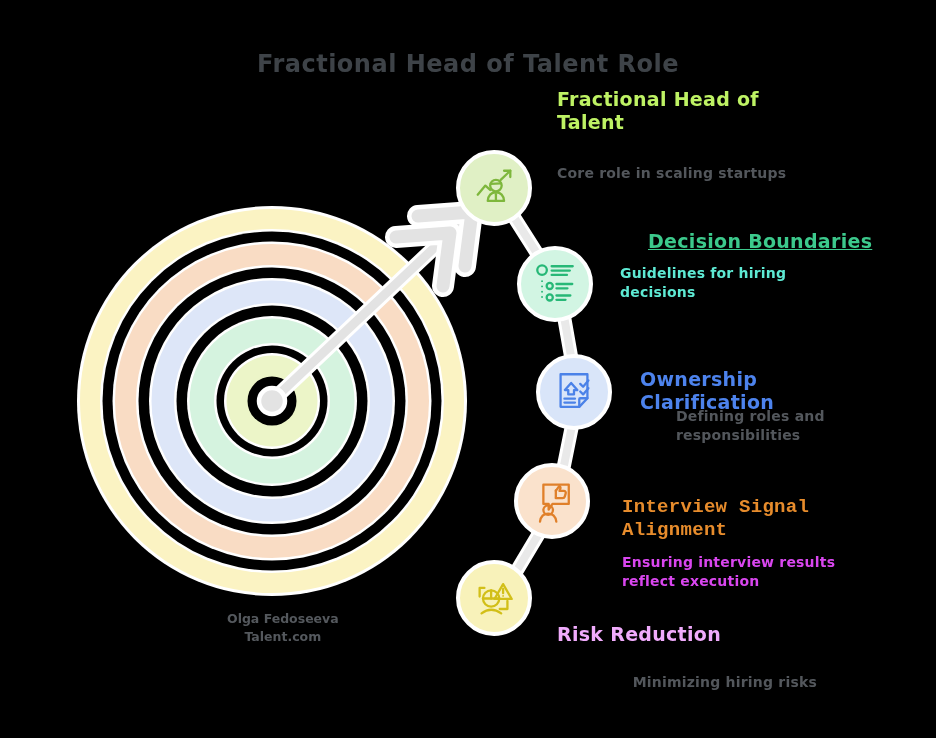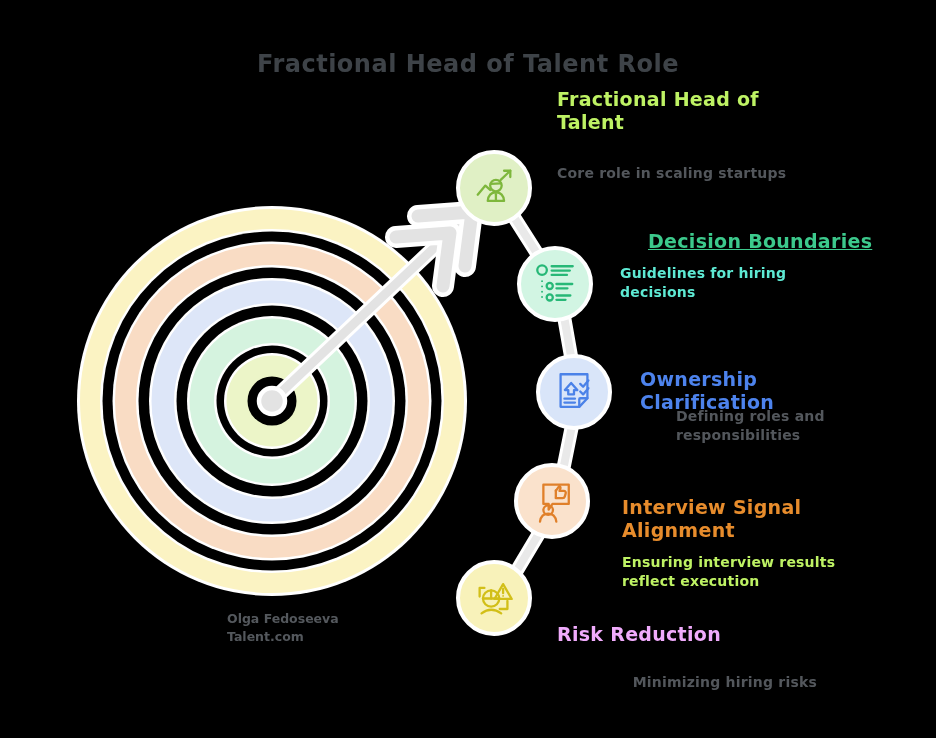--- a/index.html
+++ b/index.html
@@ -18,21 +18,21 @@
   .step-sub{
     position:absolute;font-size:14px;font-weight:700;line-height:1.35;letter-spacing:0.2px;
   }
   .node{
     position:absolute;width:76px;height:76px;border-radius:50%;
     border:4px solid #fff;box-sizing:border-box;
     display:flex;align-items:center;justify-content:center;
   }
   .node svg{display:block;}
   .attribution{
-    position:absolute;left:227px;top:610px;font-size:12.5px;font-weight:600;line-height:1.45;
+    position:absolute;left:227px;top:610px;font-size:12.5px;font-weight:600;line-height:1.45;text-align:center;
   }
   .icon-stroke{fill:none;stroke:currentColor;stroke-width:2.4;stroke-linecap:round;stroke-linejoin:round;}
 </style>
 </head>
 <body>
 
 <div class="stage">
 
   <svg class="bg-art" width="936" height="738" viewBox="0 0 936 738">
 
@@ -167,22 +167,22 @@
 
   <div class="step-heading" style="left: 557px; top: 88px; width: 240px; color: #bef264;">Fractional Head of Talent</div>
   <div class="step-sub" style="left: 557px; top: 164px; width: 260px; color: rgb(83, 87, 92);">Core role in scaling startups</div>
 
   <div class="step-heading" style="left: 648px; top: 230px; width: 300px; color: rgb(60, 201, 140); text-decoration: underline;">Decision Boundaries</div>
   <div class="step-sub" style="left: 620px; top: 264px; width: 190px; color: #5eead4;">Guidelines for hiring decisions</div>
 
   <div class="step-heading" style="left: 640px; top: 368px; width: 170px; color: rgb(77, 131, 237);">Ownership Clarification</div>
   <div class="step-sub" style="left: 640px; top: 407px; width: 175px; color: rgb(83, 87, 92); margin-left: 36px;">Defining roles and responsibilities</div>
 
-  <div class="step-heading" style="left: 622px; top: 496px; width: 220px; color: rgb(231, 140, 44);">Interview Signal Alignment</div>
-  <div class="step-sub" style="left: 622px; top: 553px; width: 255px; color: #bef264;">Ensuring interview results reflect execution</div>
+  <div class="step-heading" style="left: 622px; top: 496px; width: 220px; color: rgb(231, 140, 44); font-family: Liberation Mono, monospace;">Interview Signal Alignment</div>
+  <div class="step-sub" style="left: 622px; top: 553px; width: 255px; color: #d946ef;">Ensuring interview results reflect execution</div>
 
   <div class="step-heading" style="left: 557px; top: 623px; width: 300px; color: #f0abfc;">Risk Reduction</div>
   <div class="step-sub" style="left: 557px; top: 673px; width: 260px; color: rgb(83, 87, 92); text-align: right;">Minimizing hiring risks</div>
 
   <div class="attribution" style="color: rgb(84, 88, 93);">
     <div>Olga Fedoseeva</div>
     <div>Talent.com</div>
   </div>
 
 </div>

